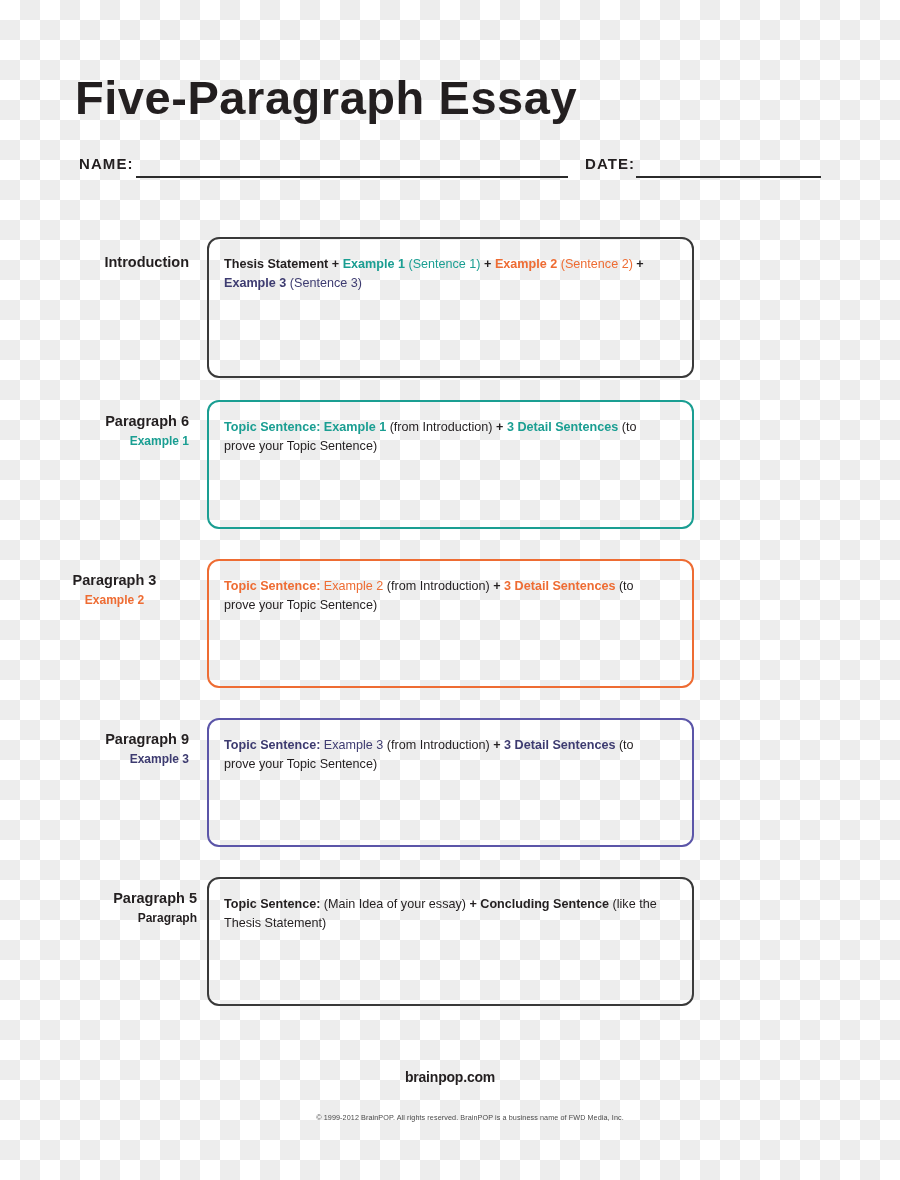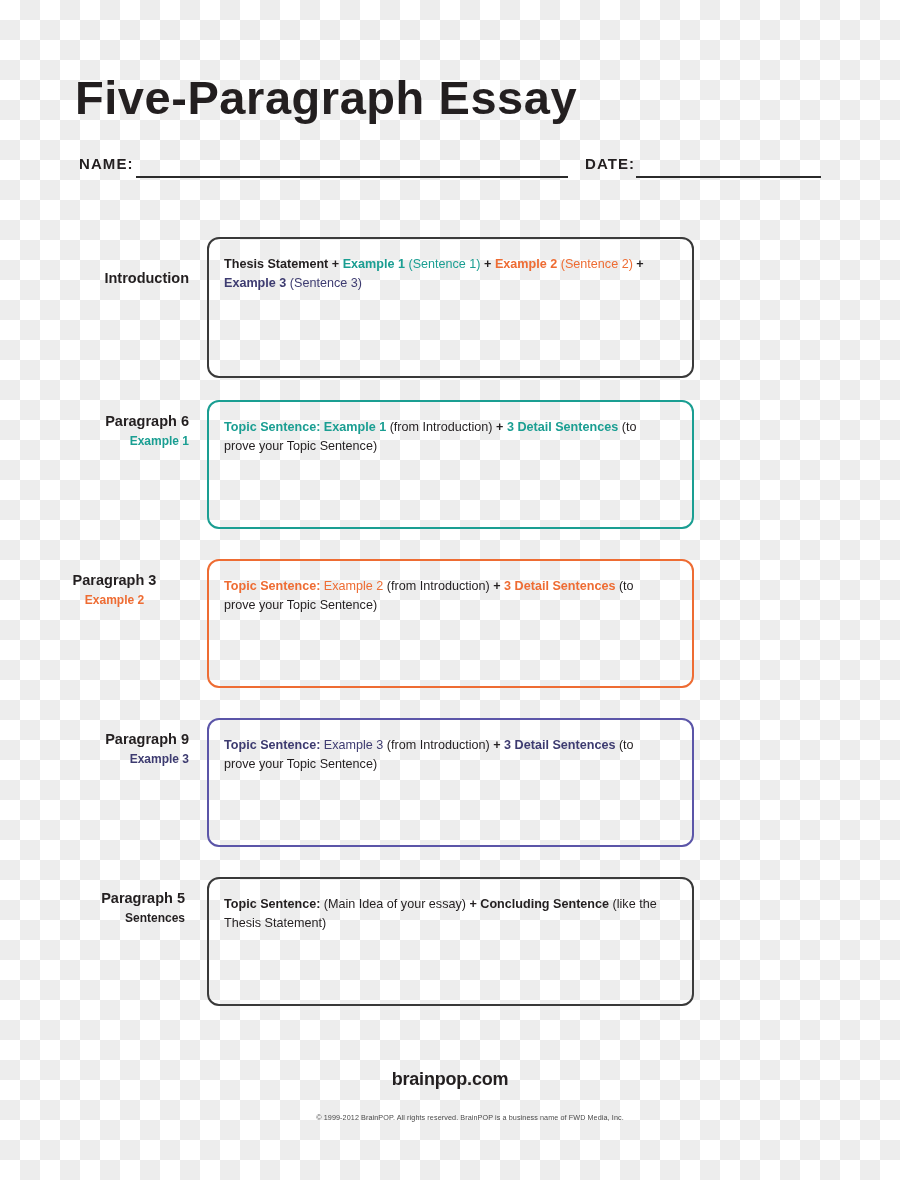--- a/index.html
+++ b/index.html
@@ -36,54 +36,54 @@
   }
   .rowlabel .sub{display:block;font-size:12px;margin-top:3px;}
 
   .boxtext{
     position:absolute;font-size:12.6px;line-height:18.5px;color:#231f20;
     font-weight:normal;
   }
 
   .foot-main{
     position:absolute;left:0;width:900px;text-align:center;
-    font-size:18px;font-weight:bold;color:#231f20;letter-spacing:-0.2px;
+    font-size:14px;font-weight:bold;color:#231f20;letter-spacing:-0.2px;
   }
   .foot-sub{
     position:absolute;left:0;width:900px;text-align:center;
     font-size:7.2px;color:#4a4a4a;letter-spacing:0.1px;
   }
 </style>
 </head>
 <body>
 
 <div class="page">
 
   <h1 class="title">Five-Paragraph Essay</h1>
 
   <div class="nd-label" style="left:79px;top:156px;">NAME:</div>
   <div class="rule" style="left:136px;top:176px;width:432px;"></div>
 
   <div class="nd-label" style="left:585px;top:156px;">DATE:</div>
   <div class="rule" style="left:636px;top:176px;width:185px;"></div>
 
   <div id="rows">
-      <div class="rowlabel" style="left: 40px; width: 149px; top: 270px;"><span>Introduction</span></div>
+      <div class="rowlabel" style="left: 40px; width: 149px; top: 254px;"><span>Introduction</span></div>
       <div class="box" style="left: 207px; top: 237px; width: 487px; height: 141px; border-color: rgb(58, 58, 58);"></div>
       <div class="boxtext" style="left: 224px; top: 255px; width: 434px;"><span style="color: rgb(35, 31, 32); font-weight: bold;">Thesis Statement</span><span style="color: rgb(35, 31, 32); font-weight: bold;"> + </span><span style="color: rgb(26, 158, 146); font-weight: bold;">Example 1</span><span style="color: rgb(26, 158, 146);"> (Sentence 1)</span><span style="color: rgb(35, 31, 32); font-weight: bold;"> + </span><span style="color: rgb(238, 108, 51); font-weight: bold;">Example 2</span><span style="color: rgb(238, 108, 51);"> (Sentence 2)</span><span style="color: rgb(35, 31, 32); font-weight: bold;"> + </span><span style="color: rgb(61, 59, 112); font-weight: bold;">Example 3</span><span style="color: rgb(61, 59, 112);"> (Sentence 3)</span></div>
       <div class="rowlabel" style="left: 40px; width: 149px; top: 413px;"><span>Paragraph 6</span><span class="sub" style="color: rgb(26, 158, 146);">Example 1</span></div>
       <div class="box" style="left: 207px; top: 400px; width: 487px; height: 129px; border-color: rgb(26, 158, 146);"></div>
       <div class="boxtext" style="left: 224px; top: 418px; width: 434px;"><span style="color: rgb(26, 158, 146); font-weight: bold;">Topic Sentence: </span><span style="color: rgb(26, 158, 146); font-weight: bold;">Example 1</span><span style="color: rgb(35, 31, 32);"> (from Introduction)</span><span style="color: rgb(35, 31, 32); font-weight: bold;"> + </span><span style="color: rgb(26, 158, 146); font-weight: bold;">3 Detail Sentences</span><span style="color: rgb(35, 31, 32);"> (to prove your Topic Sentence)</span></div>
       <div class="rowlabel" style="left: 40px; width: 149px; top: 572px; text-align: center;"><span>Paragraph 3</span><span class="sub" style="color: rgb(238, 108, 51);">Example 2</span></div>
       <div class="box" style="left: 207px; top: 559px; width: 487px; height: 129px; border-color: rgb(238, 108, 51);"></div>
       <div class="boxtext" style="left: 224px; top: 577px; width: 434px;"><span style="color: rgb(238, 108, 51); font-weight: bold;">Topic Sentence: </span><span style="color: rgb(238, 108, 51);">Example 2</span><span style="color: rgb(35, 31, 32);"> (from Introduction)</span><span style="color: rgb(35, 31, 32); font-weight: bold;"> + </span><span style="color: rgb(238, 108, 51); font-weight: bold;">3 Detail Sentences</span><span style="color: rgb(35, 31, 32);"> (to prove your Topic Sentence)</span></div>
       <div class="rowlabel" style="left: 40px; width: 149px; top: 731px;"><span>Paragraph 9</span><span class="sub" style="color: rgb(61, 59, 112);">Example 3</span></div>
       <div class="box" style="left: 207px; top: 718px; width: 487px; height: 129px; border-color: rgb(91, 85, 168);"></div>
       <div class="boxtext" style="left: 224px; top: 736px; width: 434px;"><span style="color: rgb(61, 59, 112); font-weight: bold;">Topic Sentence: </span><span style="color: rgb(61, 59, 112);">Example 3</span><span style="color: rgb(35, 31, 32);"> (from Introduction)</span><span style="color: rgb(35, 31, 32); font-weight: bold;"> + </span><span style="color: rgb(61, 59, 112); font-weight: bold;">3 Detail Sentences</span><span style="color: rgb(35, 31, 32);"> (to prove your Topic Sentence)</span></div>
-      <div class="rowlabel" style="left: 36px; width: 149px; top: 890px;"><span>Paragraph 5</span><span class="sub" style="color: rgb(35, 31, 32);">Sentences</span></div>
+      <div class="rowlabel" style="left: 48px; width: 149px; top: 890px;"><span>Paragraph 5</span><span class="sub" style="color: rgb(35, 31, 32);">Paragraph</span></div>
       <div class="box" style="left: 207px; top: 877px; width: 487px; height: 129px; border-color: rgb(58, 58, 58);"></div>
       <div class="boxtext" style="left: 224px; top: 895px; width: 434px;"><span style="color: rgb(35, 31, 32); font-weight: bold;">Topic Sentence:</span><span style="color: rgb(35, 31, 32);"> (Main Idea of your essay)</span><span style="color: rgb(35, 31, 32); font-weight: bold;"> + </span><span style="color: rgb(35, 31, 32); font-weight: bold;">Concluding Sentence</span><span style="color: rgb(35, 31, 32);"> (like the Thesis Statement)</span></div>
     </div>
 
   <div id="moby-holder"></div>
 
   <div class="foot-main" style="top:1069px;">brainpop.com</div>
   <div class="foot-sub" style="top:1113px;padding-left:20px;">© 1999-2012 BrainPOP. All rights reserved. BrainPOP is a business name of FWD Media, Inc.</div>
 
 </div>

